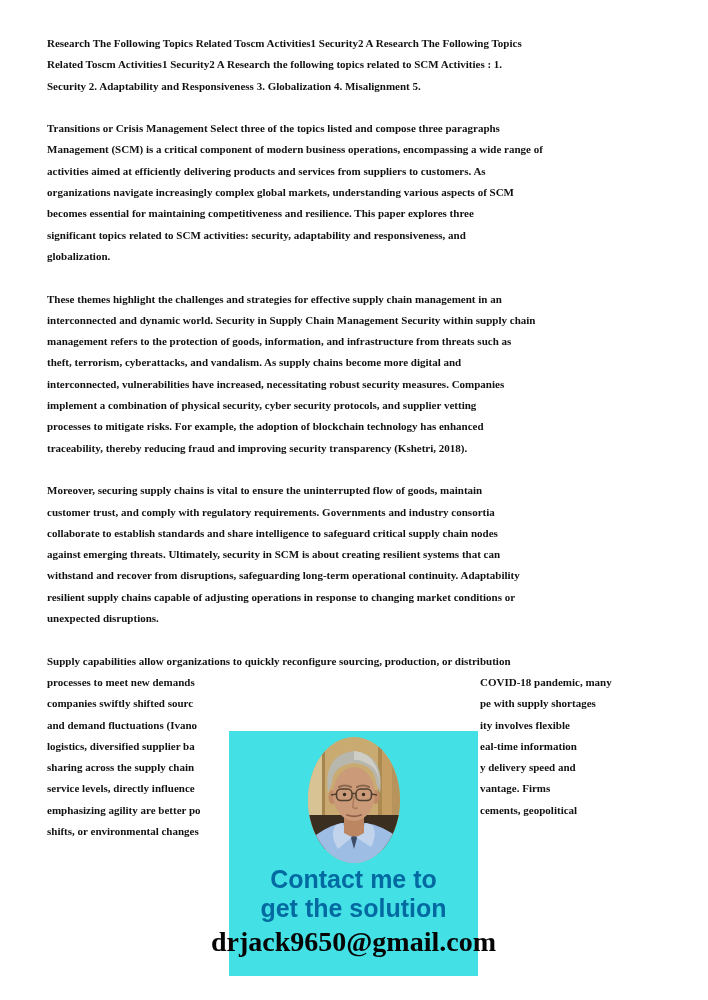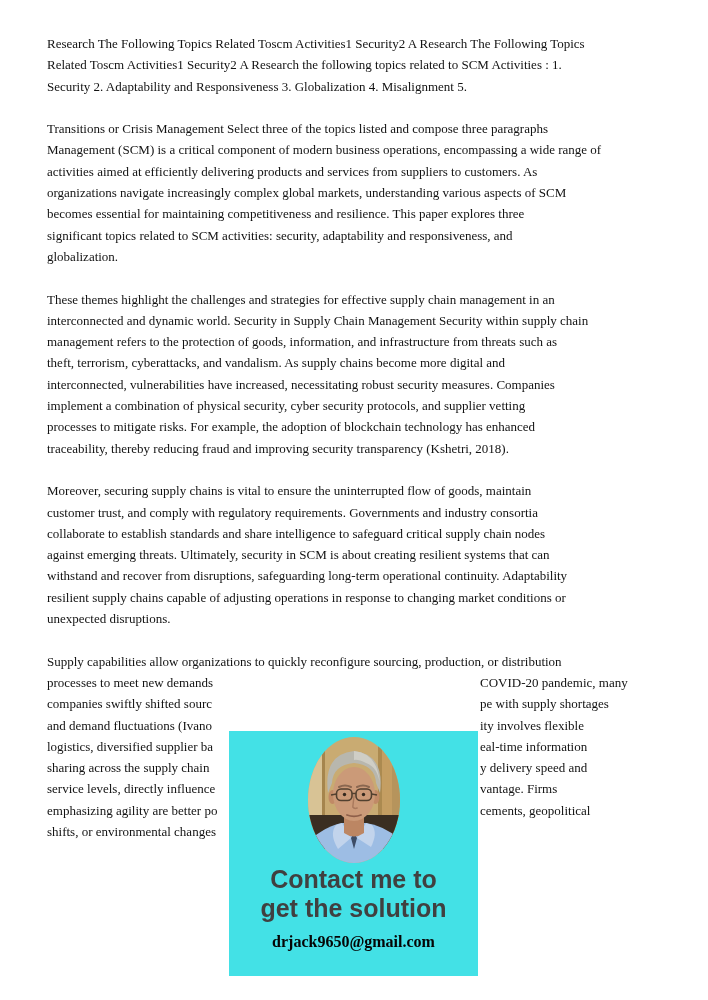--- a/index.html
+++ b/index.html
@@ -12,23 +12,24 @@
   .page {
     position: relative;
     width: 708px; height: 1000px;
     background: #ffffff;
     overflow: hidden;
   }
   .doc {
     position: absolute;
     left: 47px; top: 33px;
     width: 614px;
-    font-size: 13px;
+    font-size: 11px;
     line-height: 21.3px;
     color: #121212;
+    font-weight: bold;
   }
   .para { margin: 0 0 21.3px 0; }
   .ln { white-space: nowrap; height: 21.3px; }
   .ln-rel { position: relative; }
   .frag-right {
     position: absolute;
     left: 433px; top: 0;
     white-space: nowrap;
   }
   
@@ -46,29 +47,29 @@
     width: 92px; height: 126px;
     margin-top: 6px;
     flex: 0 0 auto;
   }
   .overlay-heading {
     margin-top: 2px;
     font-family: "Liberation Sans", "DejaVu Sans", sans-serif;
     font-weight: 700;
     font-size: 25px;
     line-height: 29px;
-    color: #404040;
+    color: #0369a1;
     text-align: center;
     letter-spacing: 0px;
   }
   .overlay-email {
     margin-top: 7px;
     font-family: "Liberation Serif", "DejaVu Serif", serif;
     font-weight: 700;
-    font-size: 16px;
+    font-size: 28px;
     line-height: 24px;
     color: #050505;
     text-align: center;
   }
 </style>
 </head>
 <body>
 
 <div class="page">
 
@@ -111,21 +112,21 @@
       <div class="ln">unexpected disruptions.</div>
     </div>
 
     <div class="para">
       <div class="ln ln-rel">
         <span>Supply capabilities allow organizations to quickly reconfigure sourcing, production, or distribution</span>
         <span class="frag-right"></span>
       </div>
       <div class="ln ln-rel">
         <span>processes to meet new demands</span>
-        <span class="frag-right">COVID-20 pandemic, many</span>
+        <span class="frag-right">COVID-18 pandemic, many</span>
       </div>
       <div class="ln ln-rel">
         <span>companies swiftly shifted sourc</span>
         <span class="frag-right">pe with supply shortages</span>
       </div>
       <div class="ln ln-rel">
         <span>and demand fluctuations (Ivano</span>
         <span class="frag-right">ity involves flexible</span>
       </div>
       <div class="ln ln-rel">

